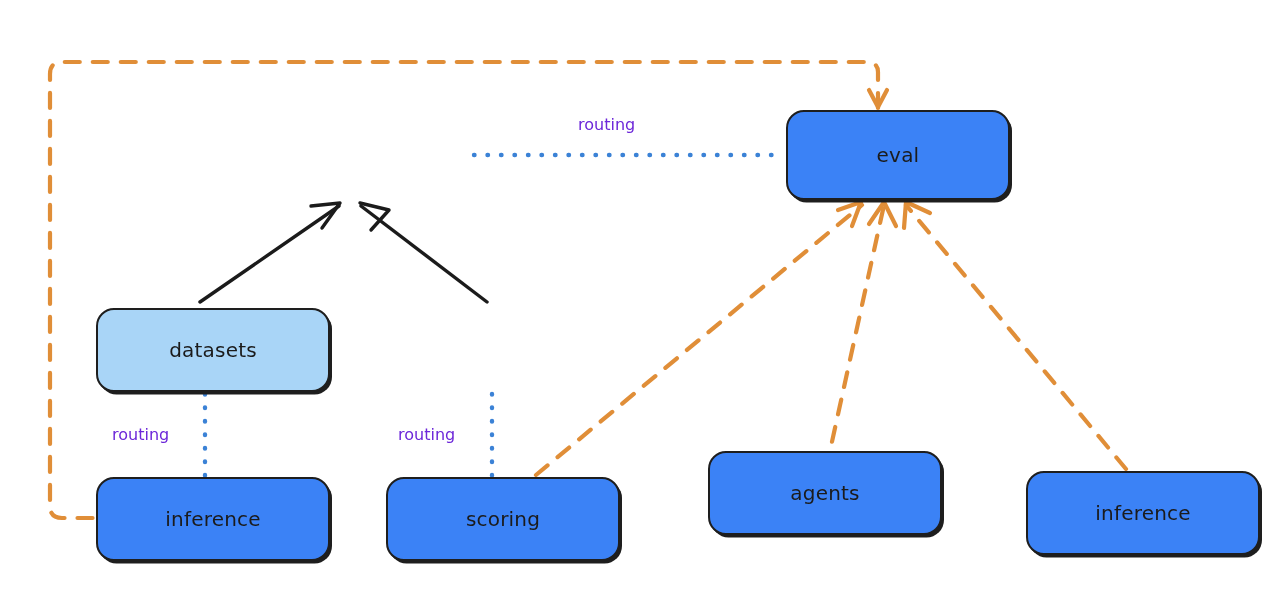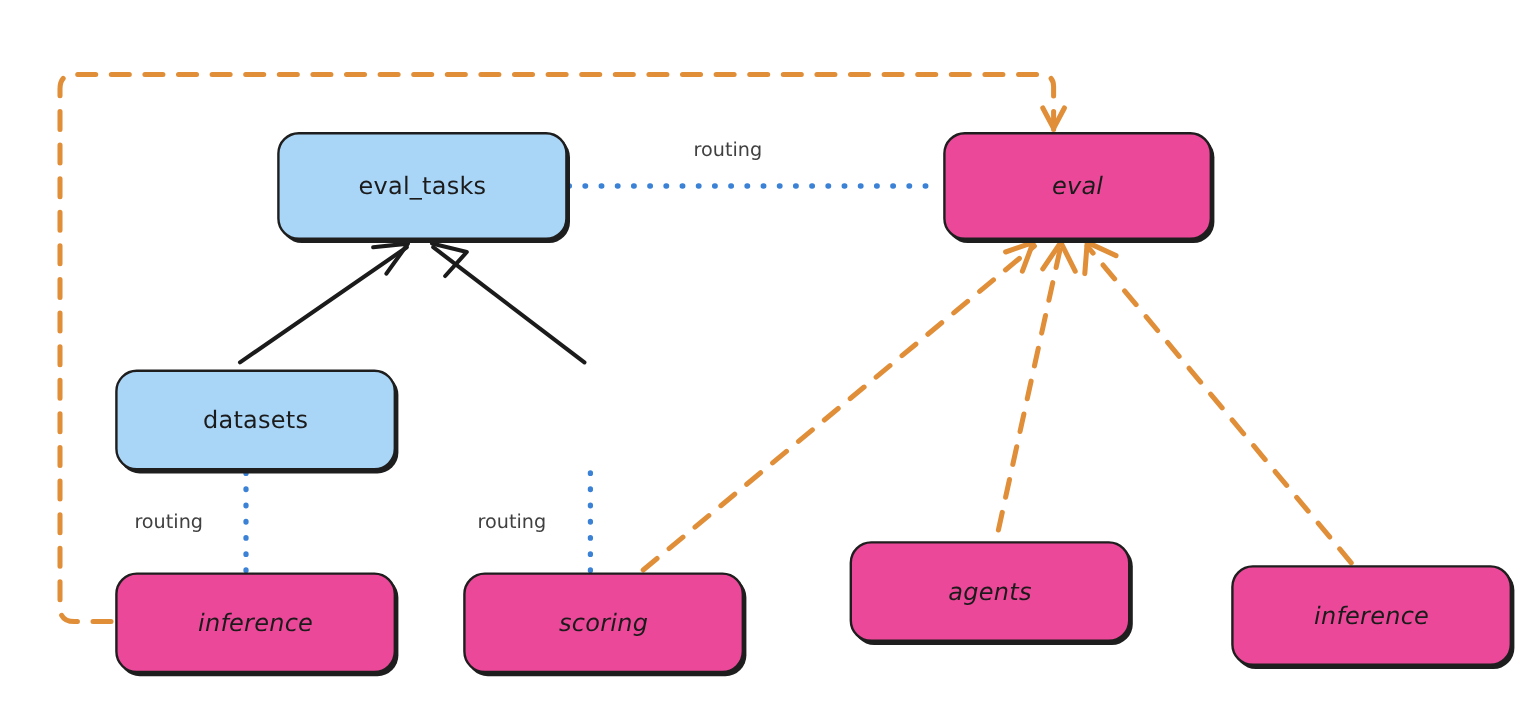--- a/index.html
+++ b/index.html
@@ -40,25 +40,25 @@
     font-size: 20px;
     letter-spacing: 0.2px;
     z-index: 3;
     box-shadow: 2.5px 3px 0 -0.5px #1e1e1e;
   }
   .node-label {
     pointer-events: none;
     white-space: nowrap;
   }
   .node.blue  { background: #a9d5f7; }
-  .node.green { background: #ec4899; font-style: italic; }
+  .node.green { background: #3b82f6; }
 
   .edge-label {
     position: absolute;
-    color: #404040;
+    color: #6d28d9;
     font-family: "DejaVu Sans", sans-serif;
     font-size: 16px;
     z-index: 4;
     white-space: nowrap;
   }
 </style>
 </head>
 <body>
 
 <div id="diagram-root">
@@ -102,23 +102,20 @@
       <path d="M 200,302 L 339,206" fill="none" stroke="#1b1b1b" stroke-width="3.4" stroke-linecap="round"></path>
       <path d="M 311,206 L 340,203 L 322,228" fill="none" stroke="#1b1b1b" stroke-width="3.4" stroke-linecap="round" stroke-linejoin="round"></path>
     </g>
 
     <g>
       <path d="M 487,302 L 361,206" fill="none" stroke="#1b1b1b" stroke-width="3.4" stroke-linecap="round"></path>
       <path d="M 360,203 L 389,210 L 371,230" fill="none" stroke="#1b1b1b" stroke-width="3.4" stroke-linecap="round" stroke-linejoin="round"></path>
     </g>
   </svg>
 
-  <div class="node blue" style="left:231px; top:110px; width:242px; height:90px;">
-    <span class="node-label">eval_tasks</span>
-  </div>
 
   <div class="node green" style="left:786px; top:110px; width:224px; height:90px;">
     <span class="node-label">eval</span>
   </div>
 
   <div class="node blue" style="left:96px; top:308px; width:234px; height:84px;">
     <span class="node-label">datasets</span>
   </div>
 
 

